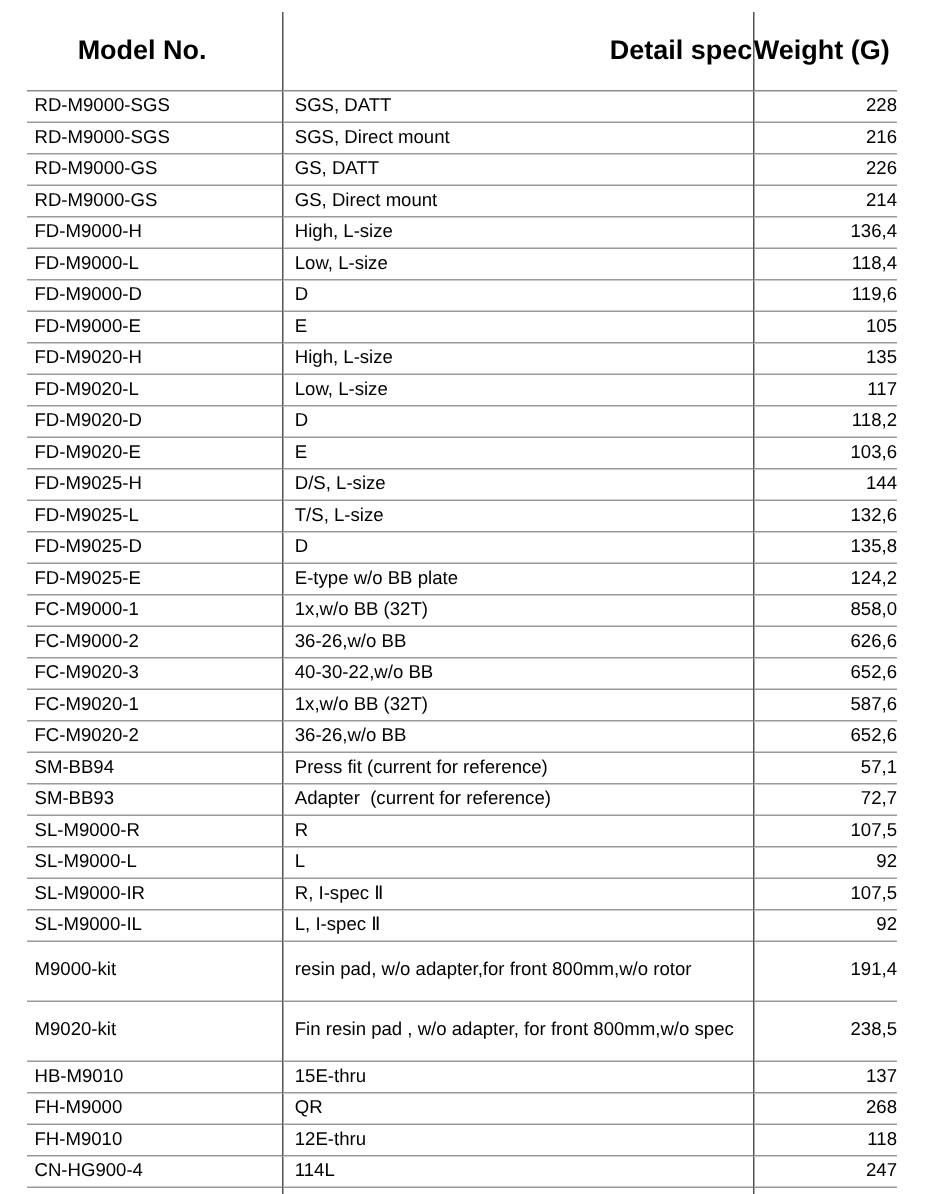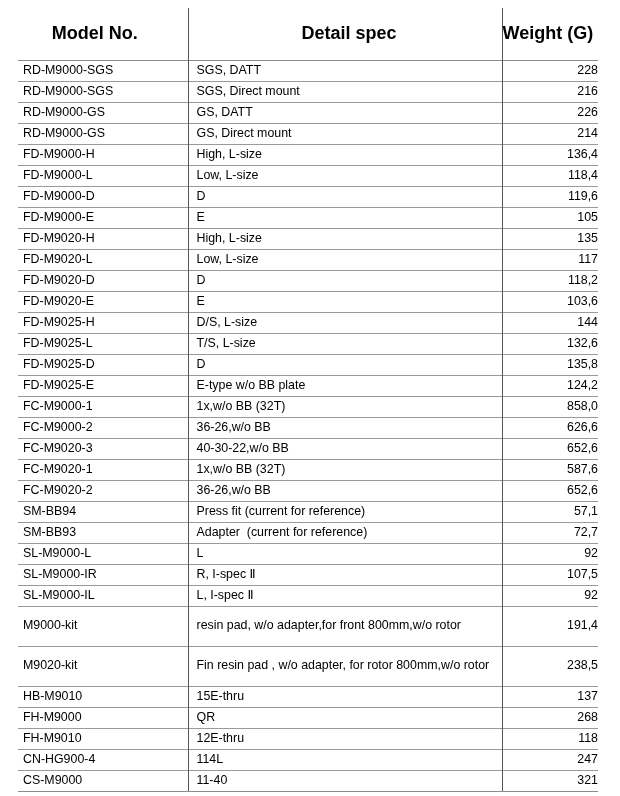--- a/index.html
+++ b/index.html
@@ -44,21 +44,21 @@
     height: 52px;
     vertical-align: middle;
     border: none;
     background: #ffffff;
   }
   thead th.h-model {
     text-align: center;
     padding-right: 16px;
   }
   thead th.h-spec {
-    text-align: center;
+    text-align: right;
     padding-left: 8px;
     border-left: 1.6px solid #555555;
   }
   thead th.h-weight {
     text-align: left;
     border-left: 1.6px solid #555555;
   }
 
   tbody tr {
     height: 21px;
@@ -227,20 +227,25 @@
           <td class="t-model">SM-BB94</td>
           <td class="t-spec">Press fit (current for reference)</td>
           <td class="t-weight">57,1</td>
         </tr>
         <tr class="">
           <td class="t-model">SM-BB93</td>
           <td class="t-spec">Adapter  (current for reference)</td>
           <td class="t-weight">72,7</td>
         </tr>
         <tr class="">
+          <td class="t-model">SL-M9000-R</td>
+          <td class="t-spec">R</td>
+          <td class="t-weight">107,5</td>
+        </tr>
+        <tr class="">
           <td class="t-model">SL-M9000-L</td>
           <td class="t-spec">L</td>
           <td class="t-weight">92</td>
         </tr>
         <tr class="">
           <td class="t-model">SL-M9000-IR</td>
           <td class="t-spec">R, I-spec Ⅱ</td>
           <td class="t-weight">107,5</td>
         </tr>
         <tr class="">
@@ -248,21 +253,21 @@
           <td class="t-spec">L, I-spec Ⅱ</td>
           <td class="t-weight">92</td>
         </tr>
         <tr class="tall">
           <td class="t-model">M9000-kit</td>
           <td class="t-spec">resin pad, w/o adapter,for front 800mm,w/o rotor</td>
           <td class="t-weight">191,4</td>
         </tr>
         <tr class="tall">
           <td class="t-model">M9020-kit</td>
-          <td class="t-spec">Fin resin pad , w/o adapter, for rotor 800mm,w/o rotor</td>
+          <td class="t-spec">Fin resin pad , w/o adapter, for front 800mm,w/o spec</td>
           <td class="t-weight">238,5</td>
         </tr>
         <tr class="">
           <td class="t-model">HB-M9010</td>
           <td class="t-spec">15E-thru</td>
           <td class="t-weight">137</td>
         </tr>
         <tr class="">
           <td class="t-model">FH-M9000</td>
           <td class="t-spec">QR</td>

